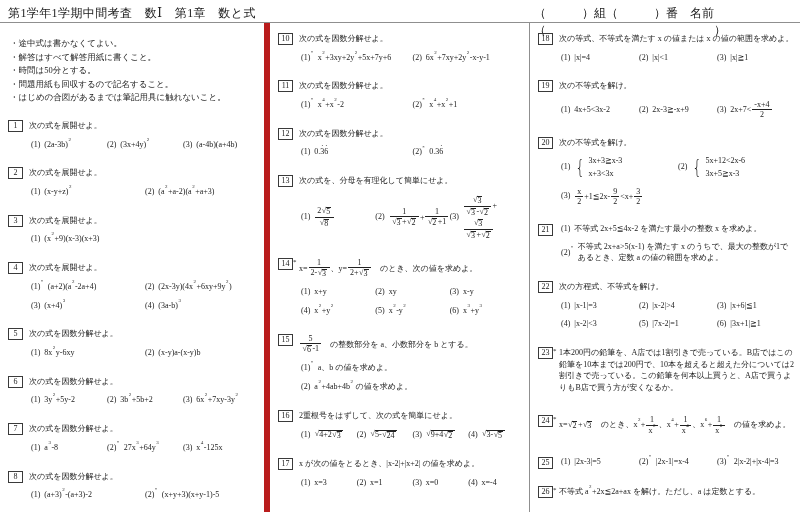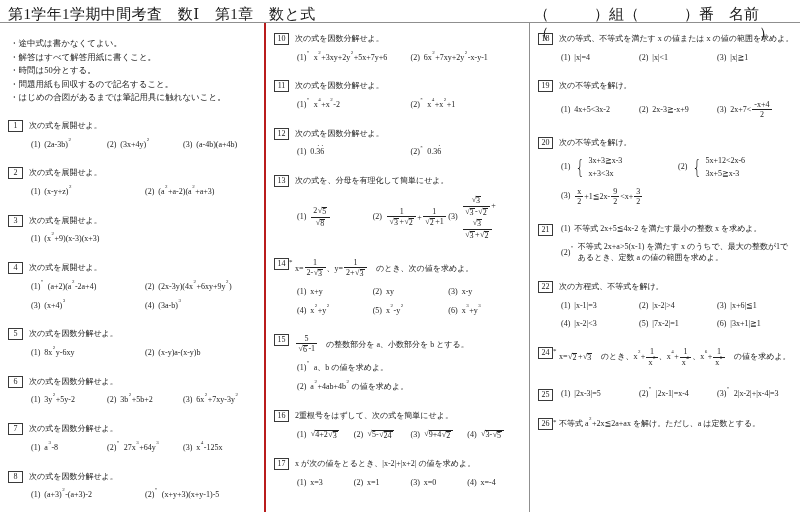--- a/index.html
+++ b/index.html
@@ -1,24 +1,24 @@
 <!DOCTYPE html>
 <html><head>
 <meta charset="utf-8">
 <style>
   html,body{margin:0;padding:0;background:#e8e8e8;}
   .page{width:800px;height:512px;background:#ffffff;position:relative;overflow:hidden;
         font-family:"Liberation Serif","DejaVu Serif","DejaVu Sans",serif;color:#1b1b1b;}
-  .hdr{position:absolute;top:3px;left:0;right:0;height:18px;font-size:15px;}
+  .hdr{position:absolute;top:3px;left:0;right:0;height:18px;font-size:12px;}
   .hdr-title{position:absolute;left:8px;top:2px;letter-spacing:.4px;}
   .hdr-name{position:absolute;left:534px;top:2px;}
   .main{position:absolute;top:22px;left:0;right:0;bottom:0;border-top:1px solid #8f8f8f;display:flex;}
   .col{box-sizing:border-box;padding:10px 5px 0 8px;overflow:hidden;font-size:8px;line-height:1.35;}
   .col-1{width:264px;}
-  .col-2{width:265px;border-left:2px solid #b91c1c;}
+  .col-2{width:265px;border-left:6px solid #b91c1c;}
   .col-3{width:271px;border-left:1px solid #8f8f8f;}
   .notes{list-style:none;margin:4px 0 15px 0;padding:0 0 0 2px;font-size:8.5px;line-height:1.6;}
   .prob{display:flex;margin-bottom:17px;}
   .pnum{flex:0 0 21px;white-space:nowrap;}
   .pnum-box{display:inline-block;border:1px solid #3a3a3a;min-width:11px;text-align:center;
             padding:0 1px;line-height:10px;font-size:8px;}
   .pstar{font-size:7px;vertical-align:top;}
   .pbody{flex:1;min-width:0;}
   .ptitle{line-height:1.45;margin-bottom:5px;}
   .prow{display:flex;margin:8px 0 0 2px;align-items:center;}
@@ -602,20 +602,26 @@
                   <span class="imath">|7x-2|=1</span>
                 </span>
                 <span class="pitem">
                   <span class="ilabel">(6)</span>
                   <span class="imath">|3x+1|≧1</span>
                 </span>
               </div>
             </div>
           </div>
           <div class="prob">
+            <span class="pnum"><span class="pnum-box">23</span><sup class="pstar">*</sup></span>
+            <div class="pbody">
+              <div class="ptitle">1本200円の鉛筆を、A店では1割引きで売っている。B店ではこの鉛筆を10本までは200円で、10本を超えると超えた分については2割引きで売っている。この鉛筆を何本以上買うと、A店で買うよりもB店で買う方が安くなるか。</div>
+            </div>
+          </div>
+          <div class="prob">
             <span class="pnum"><span class="pnum-box">24</span><sup class="pstar">*</sup></span>
             <div class="pbody">
               <div class="ptitle">x=<span class="sqrt">
                   <span class="rsign">√</span>
                   <span class="rbody">2</span>
                 </span>+<span class="sqrt">
                   <span class="rsign">√</span>
                   <span class="rbody">3</span>
                 </span>　のとき、x<sup class="msup">2</sup>+<span class="frac">
                   <span class="fnum">1</span>

